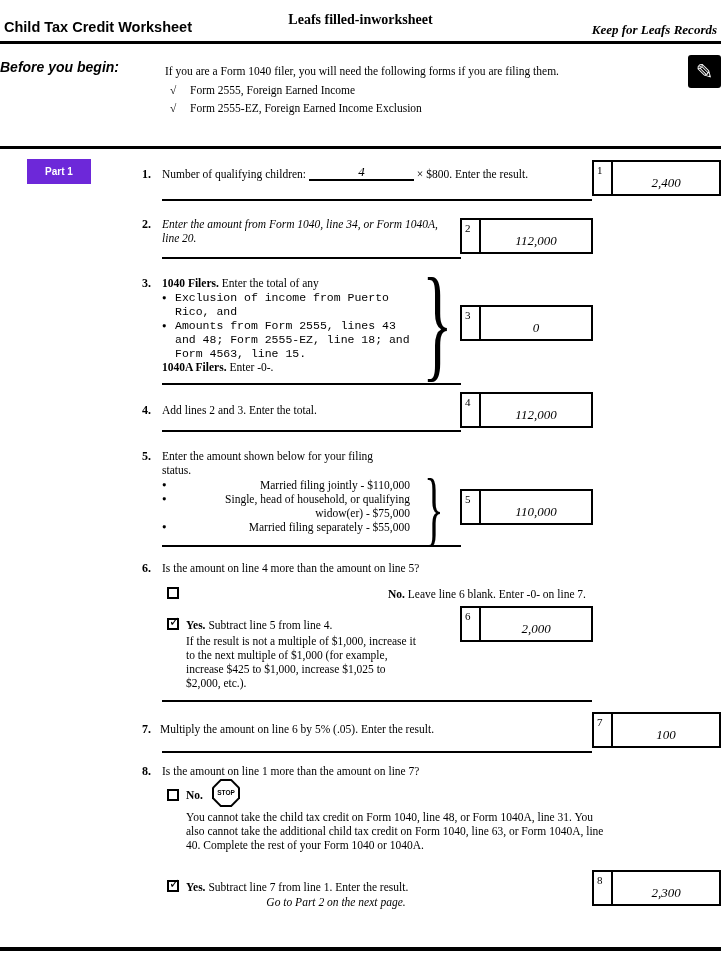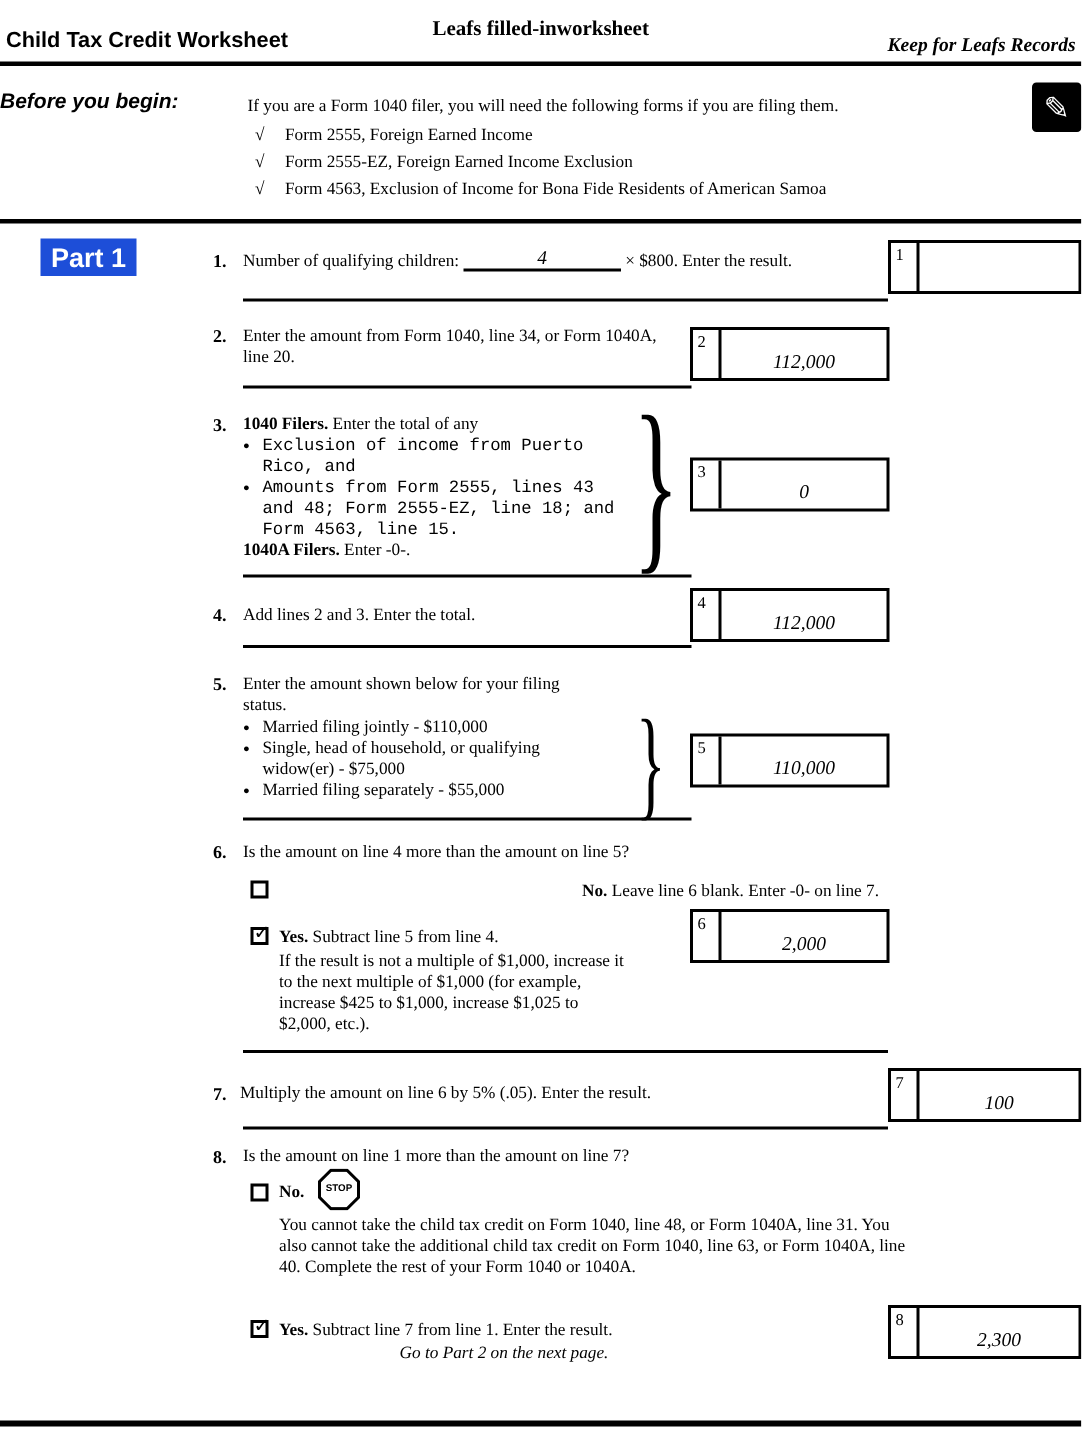--- a/index.html
+++ b/index.html
@@ -18,22 +18,22 @@
 
   
   .byb-label{left:0;top:60px;font-family:"Liberation Sans",sans-serif;font-weight:bold;font-style:italic;font-size:14px;}
   .byb-text{left:165px;top:64px;width:480px;}
   .byb-item{left:170px;width:500px;}
   .byb-check{display:inline-block;width:20px;}
   .pencil{left:688px;top:55px;width:33px;height:33px;background:#000;color:#fff;
           display:flex;align-items:center;justify-content:center;font-size:21px;border-radius:3px;}
 
   
-  .part-badge{left:27px;top:159px;width:64px;height:25px;background:#1d4ed8;color:#fff;
-              font-family:"Liberation Sans",sans-serif;font-weight:bold;font-size:18px;
+  .part-badge{left:27px;top:159px;width:64px;height:25px;background:#6d28d9;color:#fff;
+              font-family:"Liberation Sans",sans-serif;font-weight:bold;font-size:10px;
               display:flex;align-items:center;justify-content:center;}
 
   .lnum{font-weight:bold;font-size:12px;}
   .hr-item{position:absolute;height:2px;background:#000;}
 
   
   .entry{display:inline-block;width:105px;border-bottom:2px solid #000;text-align:center;
          font-style:italic;font-size:13px;vertical-align:bottom;}
 
   
@@ -79,41 +79,39 @@
   <div class="abs rule rule-top"></div>
 
   <div class="abs byb-label">Before you begin:</div>
   <div class="abs byb-text" style="top:64px;">If you are a Form 1040 filer, you will need the following forms if you are filing them.</div>
   <div class="abs byb-item" style="top:83px;">
     <span class="byb-check">√</span><span>Form 2555, Foreign Earned Income</span>
   </div>
   <div class="abs byb-item" style="top:101px;">
     <span class="byb-check">√</span><span>Form 2555-EZ, Foreign Earned Income Exclusion</span>
   </div>
-  <div class="abs byb-item" style="top:119px;">
-    <span class="byb-check">√</span><span>Form 4563, Exclusion of Income for Bona Fide Residents of American Samoa</span>
-  </div>
   <div class="abs pencil">✎</div>
   <div class="abs rule rule-mid"></div>
 
   <div class="abs part-badge">Part 1</div>
 
   <div class="abs lnum" style="left:142px;top:167px;">1.</div>
   <div class="abs" style="left:162px;top:165px;width:430px;">
     <span>Number of qualifying children:</span>
     <span class="entry">4</span>
     <span>×  $800. Enter the result.</span>
   </div>
   <div class="amt-box amt-right" style="top:160px;">
     <div class="amt-num">1</div>
+    <div class="amt-val">2,400</div>
   </div>
   <div class="hr-item" style="left:162px;top:199px;width:430px;"></div>
 
   <div class="abs lnum" style="left:142px;top:217px;">2.</div>
-  <div class="abs" style="left:162px;top:217px;width:295px;">Enter the amount from Form 1040, line 34, or Form 1040A, line 20.</div>
+  <div class="abs" style="left:162px;top:217px;width:295px;font-style:italic;">Enter the amount from Form 1040, line 34, or Form 1040A, line 20.</div>
   <div class="amt-box amt-mid" style="top:218px;">
     <div class="amt-num">2</div>
     <div class="amt-val">112,000</div>
   </div>
   <div class="hr-item" style="left:162px;top:257px;width:299px;"></div>
 
   <div class="abs lnum" style="left:142px;top:276px;">3.</div>
   <div class="abs" style="left:162px;top:276px;width:280px;">
     <b>1040 Filers.</b><span> Enter the total of any</span>
   </div>
@@ -134,21 +132,21 @@
   <div class="abs lnum" style="left:142px;top:403px;">4.</div>
   <div class="abs" style="left:162px;top:403px;width:295px;">Add lines 2 and 3. Enter the total.</div>
   <div class="amt-box amt-mid" style="top:392px;">
     <div class="amt-num">4</div>
     <div class="amt-val">112,000</div>
   </div>
   <div class="hr-item" style="left:162px;top:430px;width:299px;"></div>
 
   <div class="abs lnum" style="left:142px;top:449px;">5.</div>
   <div class="abs" style="left:162px;top:449px;width:235px;">Enter the amount shown below for your filing status.</div>
-  <ul class="abs blist" style="left:162px;top:478px;width:248px;">
+  <ul class="abs blist" style="left:162px;top:478px;width:248px;text-align:right;">
     <li>Married filing jointly  - $110,000</li>
     <li>Single, head of household, or qualifying widow(er)  - $75,000</li>
     <li>Married filing separately  - $55,000</li>
   </ul>
   <div class="brace brace-5">}</div>
   <div class="amt-box amt-mid" style="top:489px;">
     <div class="amt-num">5</div>
     <div class="amt-val">110,000</div>
   </div>
   <div class="hr-item" style="left:162px;top:545px;width:299px;"></div>

